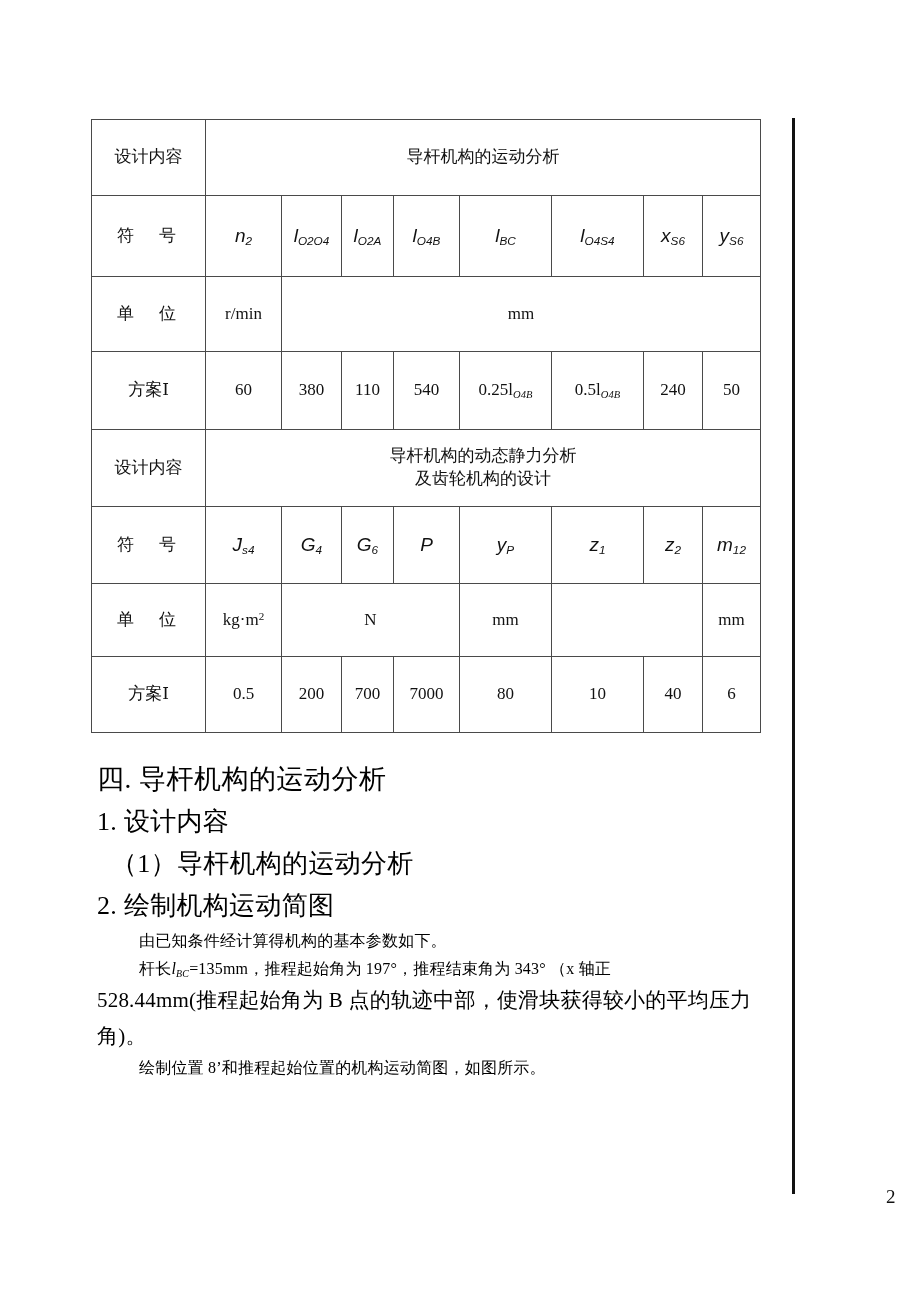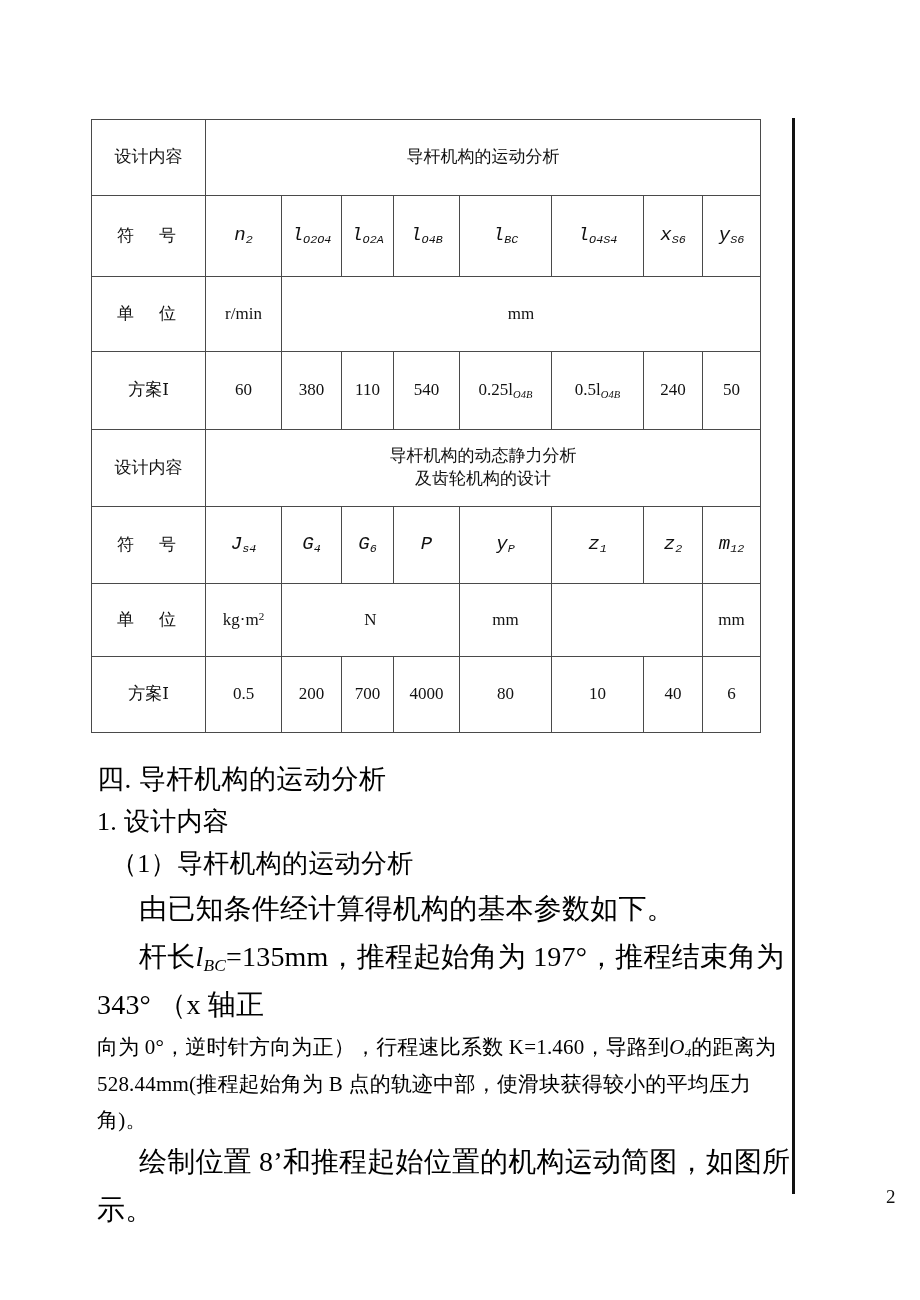--- a/index.html
+++ b/index.html
@@ -69,21 +69,21 @@
     font-size: 19px;
     letter-spacing: 0px;
   }
   .title-cell {
     font-size: 19px;
     line-height: 1.5;
   }
   .sym {
     font-style: italic;
     font-size: 19px;
-    font-family: Liberation Mono, monospace;
+    font-family: Liberation Sans, sans-serif;
   }
   .sym sub {
     font-style: italic;
     font-size: 0.62em;
     vertical-align: -0.28em;
     letter-spacing: 0;
   }
   .num { font-size: 18px; }
   .num-sm { font-size: 15px; }
   .unit { font-size: 17px; }
@@ -111,21 +111,21 @@
     margin: 0;
     font-size: 26px;
     line-height: 1.62;
     letter-spacing: 0.3px;
     white-space: nowrap;
   }
   p.indent1 { text-indent: 0; }
   p.indent2 { padding-left: 14px; }
   p.para {
     margin: 0;
-    font-size: 28px;
+    font-size: 16px;
     line-height: 1.72;
     letter-spacing: 0.2px;
     text-indent: 42px;
   }
   p.para-cont {
     margin: 0;
     font-size: 21px;
     line-height: 1.72;
     letter-spacing: 0.2px;
     text-indent: 0;
@@ -225,40 +225,40 @@
         <td class="unit-sm">mm</td>
         <td class="unit-sm" colspan="2"></td>
         <td class="unit-sm">mm</td>
       </tr>
 
       <tr class="row-h8">
         <td class="lbl-tight">方案Ⅰ</td>
         <td class="num-sm">0.5</td>
         <td class="num-sm">200</td>
         <td class="num-sm">700</td>
-        <td class="num-sm">4000</td>
+        <td class="num-sm">7000</td>
         <td class="num-sm">80</td>
         <td class="num-sm">10</td>
         <td class="num-sm">40</td>
         <td class="num-sm">6</td>
       </tr>
 
     </tbody>
   </table>
 
   <div class="body-text">
     <h2 class="sec-head">四. 导杆机构的运动分析</h2>
     <p class="line indent1">1. 设计内容</p>
     <p class="line indent2">（1）导杆机构的运动分析</p>
+    <p class="line indent1">2. 绘制机构运动简图</p>
 
     <p class="para">由已知条件经计算得机构的基本参数如下。</p>
 
     <p class="para"><span>杆长</span><span class="it"><span>l</span><sub>BC</sub></span><span>=135mm，推程起始角为 197°，推程结束角为 343° （x 轴正</span></p>
 
-    <p class="para-cont"><span>向为 0°，逆时针方向为正），行程速比系数 K=1.460，导路到</span><span class="it"><span>O</span><sub>4</sub></span><span>的距离为</span></p>
 
     <p class="para-cont">528.44mm(推程起始角为 B 点的轨迹中部，使滑块获得较小的平均压力角)。</p>
 
     <p class="para">绘制位置 8’和推程起始位置的机构运动简图，如图所示。</p>
   </div>
 
   <div class="page-num">2</div>
 
 </div>
 

